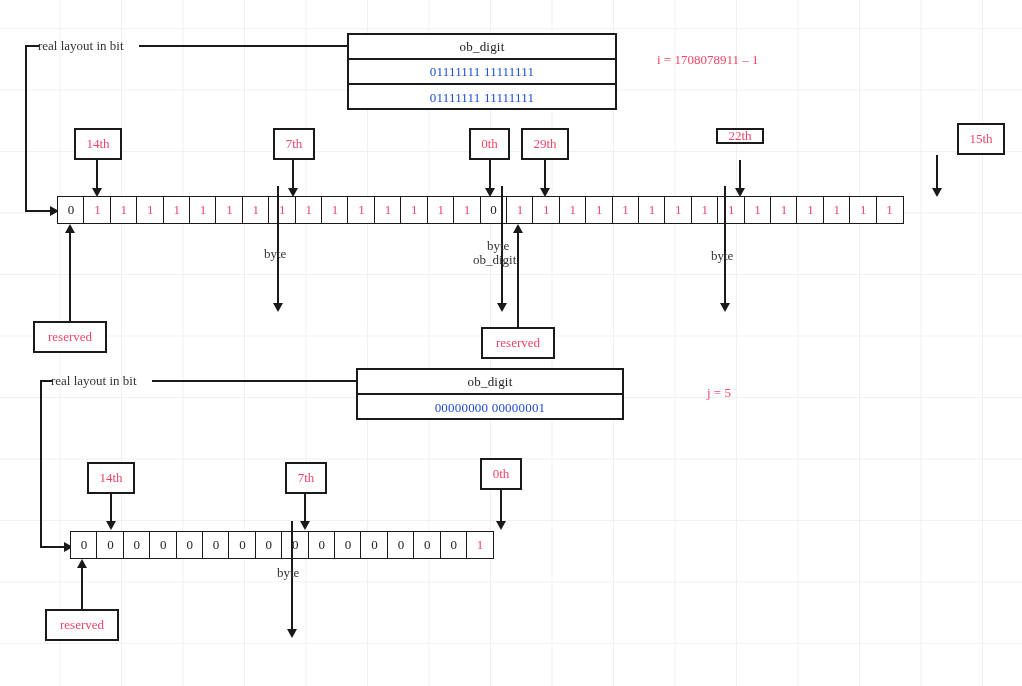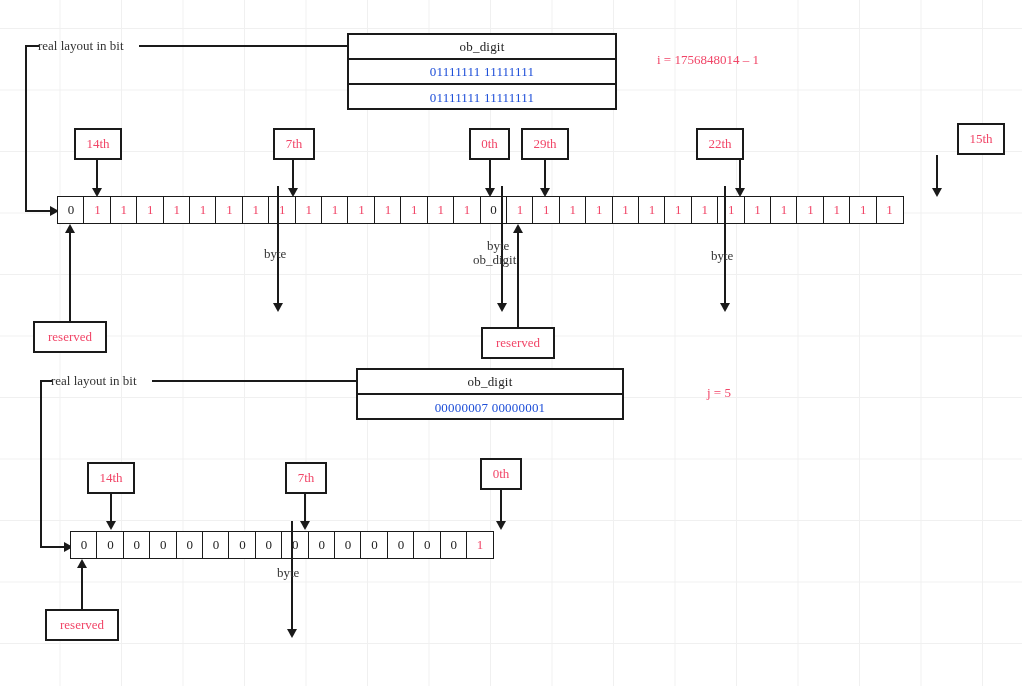--- a/index.html
+++ b/index.html
@@ -84,21 +84,21 @@
   <div class="vline" style="left:25px;top:45px;height:167px;"></div>
   <div class="hline" style="left:25px;top:210px;width:26px;"></div>
   <div class="arrow-right" style="left:50px;top:206px;"></div>
 
   <div class="tbl" style="left:347px;top:33px;width:270px;height:77px;">
     <div class="row head">ob_digit</div>
     <div class="row">01111111 11111111</div>
     <div class="row">01111111 11111111</div>
   </div>
 
-  <div class="lbl-red" style="left:657px;top:52px;">i = 1756848014 – 1</div>
+  <div class="lbl-red" style="left:657px;top:52px;">i = 1708078911 – 1</div>
 
   <div class="box" style="left:74px;top:128px;width:48px;height:32px;">
     <span>14th</span>
   </div>
   <div class="vline" style="left:96px;top:160px;height:35px;"></div>
   <div class="arrow-down" style="left:92px;top:188px;"></div>
 
   <div class="box" style="left:273px;top:128px;width:42px;height:32px;">
     <span>7th</span>
   </div>
@@ -110,21 +110,21 @@
   </div>
   <div class="vline" style="left:489px;top:160px;height:35px;"></div>
   <div class="arrow-down" style="left:485px;top:188px;"></div>
 
   <div class="box" style="left:521px;top:128px;width:48px;height:32px;text-align:center;">
     <span>29th</span>
   </div>
   <div class="vline" style="left:544px;top:160px;height:35px;"></div>
   <div class="arrow-down" style="left:540px;top:188px;"></div>
 
-  <div class="box" style="left:696px;top:128px;width:48px;height:32px;">
+  <div class="box" style="left:716px;top:128px;width:48px;height:16px;">
     <span>22th</span>
   </div>
   <div class="vline" style="left:739px;top:160px;height:35px;"></div>
   <div class="arrow-down" style="left:735px;top:188px;"></div>
 
   <div class="box" style="left:913px;top:123px;width:48px;height:32px;margin-left:44px;">
     <span>15th</span>
   </div>
   <div class="vline" style="left:936px;top:155px;height:40px;"></div>
   <div class="arrow-down" style="left:932px;top:188px;"></div>
@@ -191,21 +191,21 @@
 
   <div class="hline" style="left:40px;top:380px;width:12px;"></div>
   <div class="lbl" style="left:51px;top:373px;">real layout in bit</div>
   <div class="hline" style="left:152px;top:380px;width:204px;"></div>
   <div class="vline" style="left:40px;top:380px;height:168px;"></div>
   <div class="hline" style="left:40px;top:546px;width:25px;"></div>
   <div class="arrow-right" style="left:64px;top:542px;"></div>
 
   <div class="tbl" style="left:356px;top:368px;width:268px;height:52px;">
     <div class="row head">ob_digit</div>
-    <div class="row">00000007 00000001</div>
+    <div class="row">00000000 00000001</div>
   </div>
 
   <div class="lbl-red" style="left:707px;top:385px;">j = 5</div>
 
   <div class="box" style="left:87px;top:462px;width:48px;height:32px;">
     <span>14th</span>
   </div>
   <div class="vline" style="left:110px;top:494px;height:33px;"></div>
   <div class="arrow-down" style="left:106px;top:521px;"></div>
 

